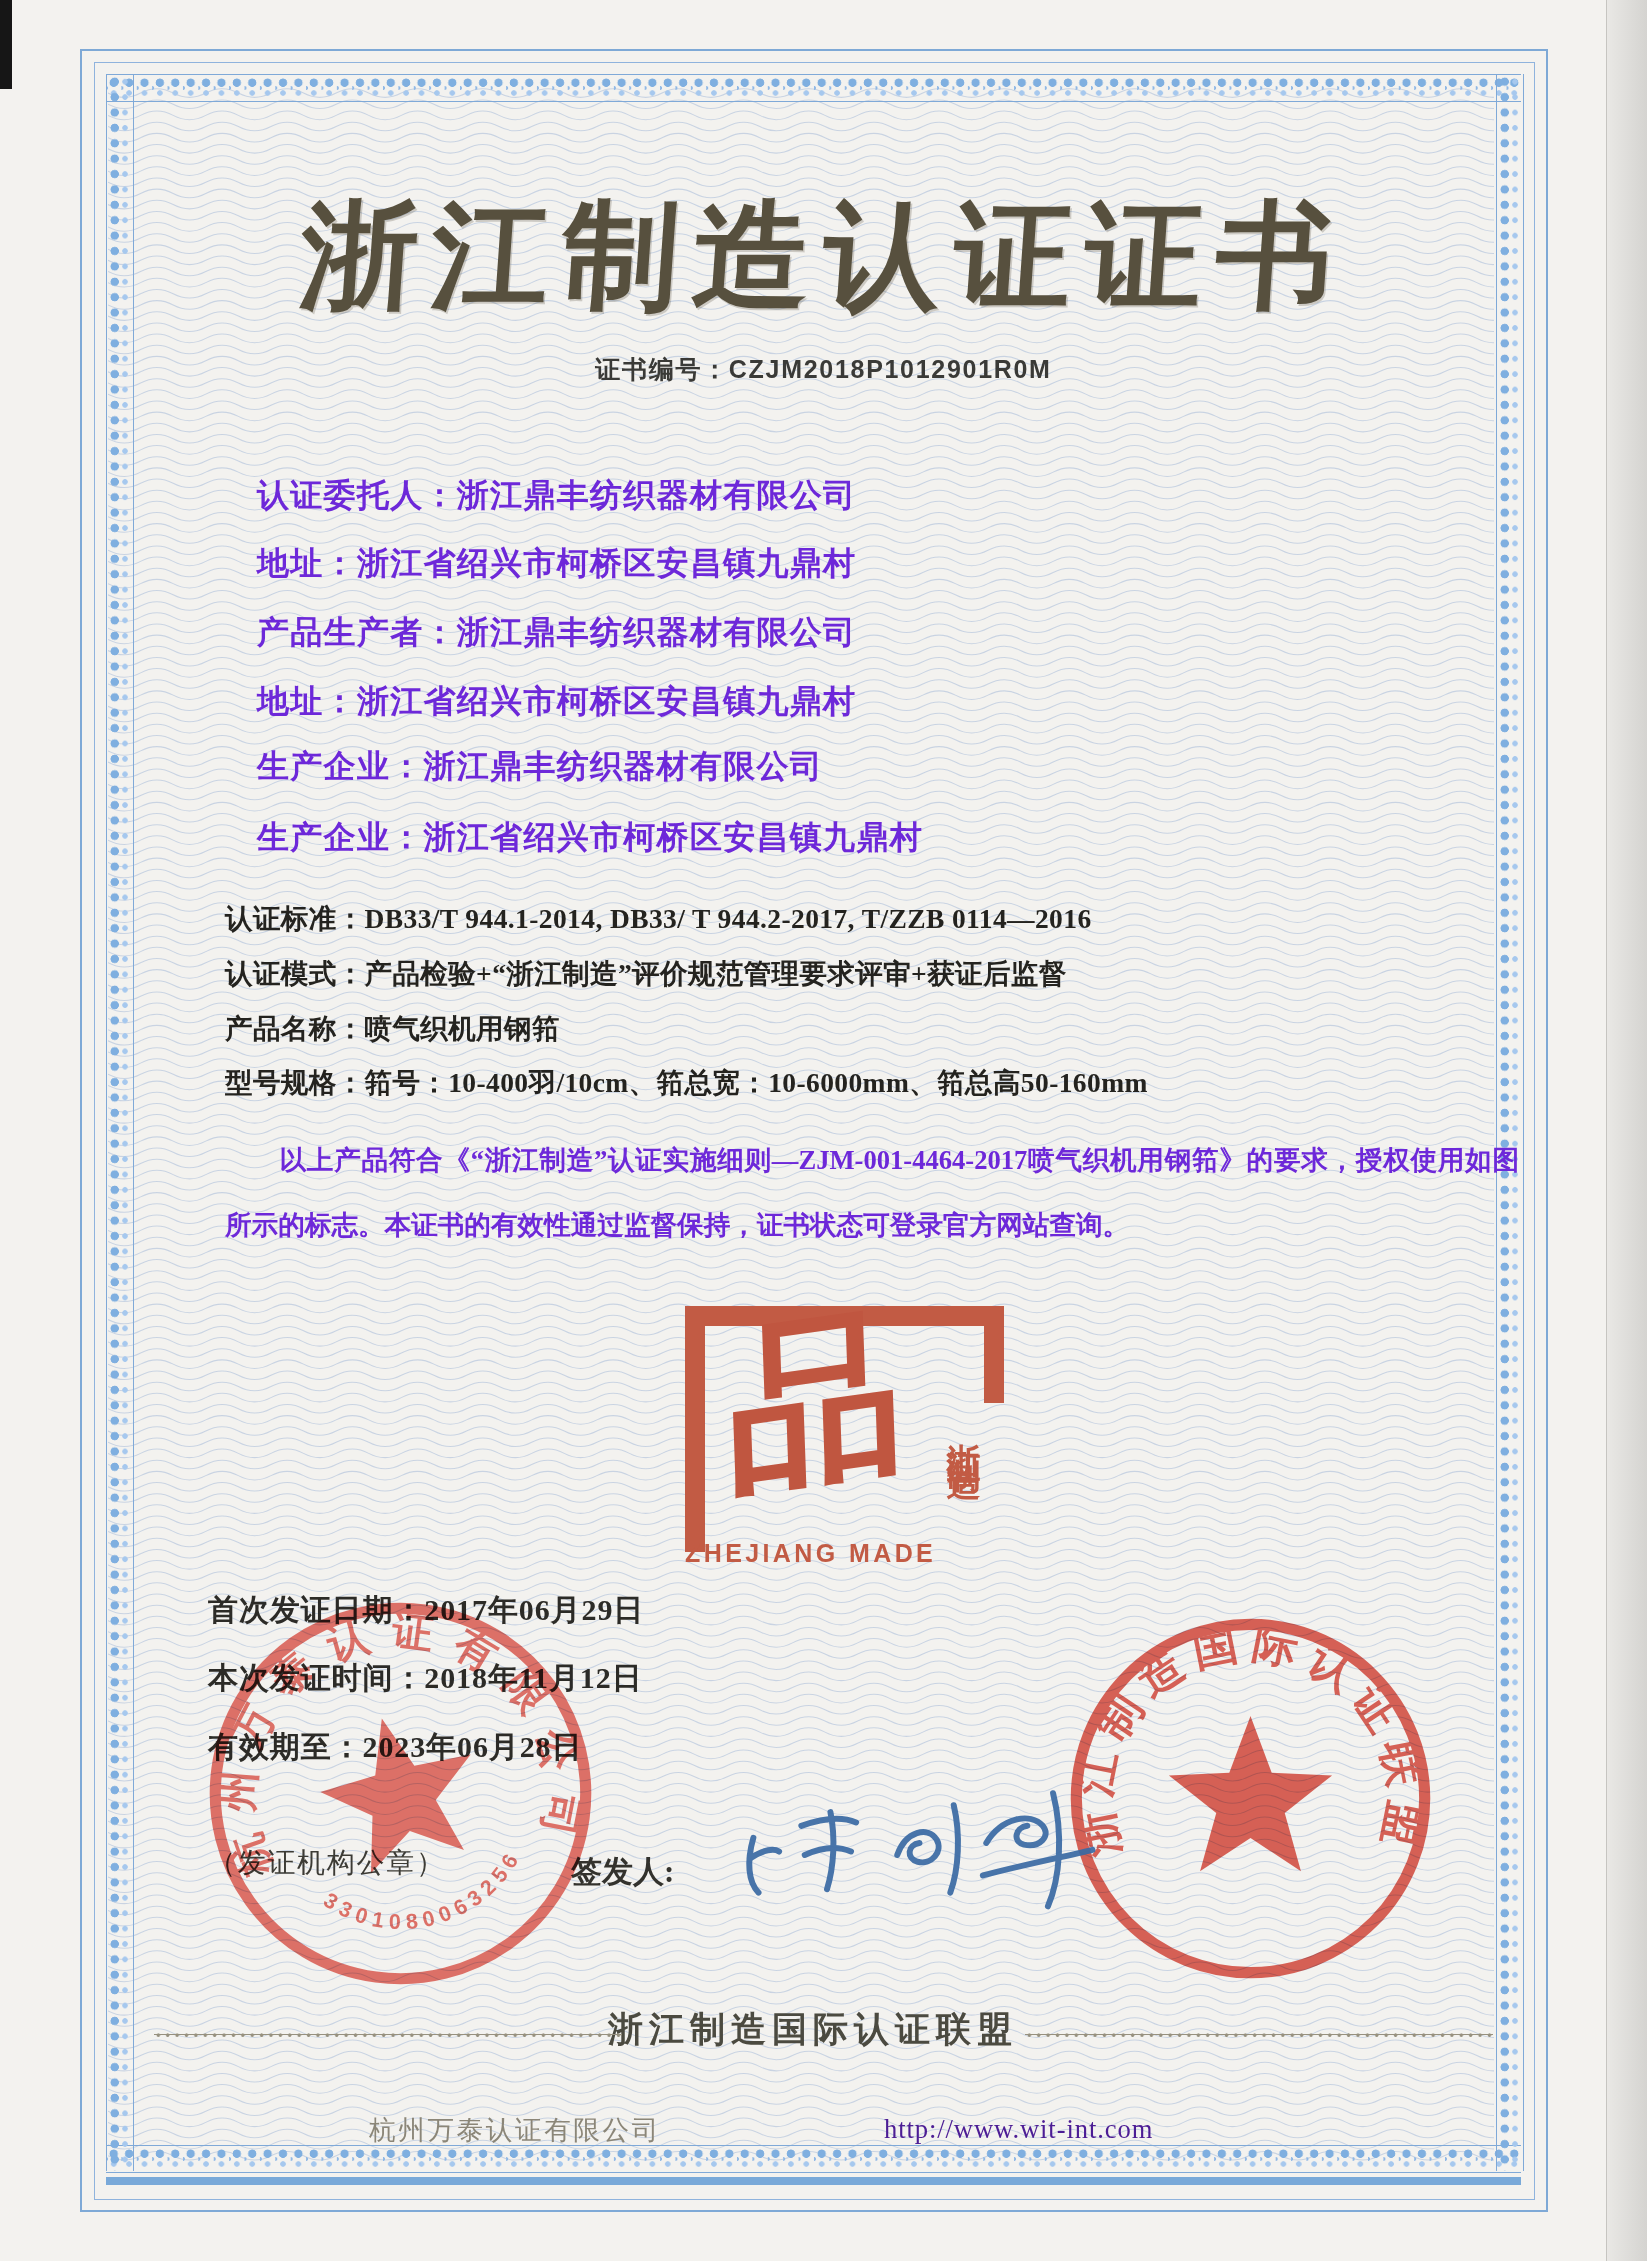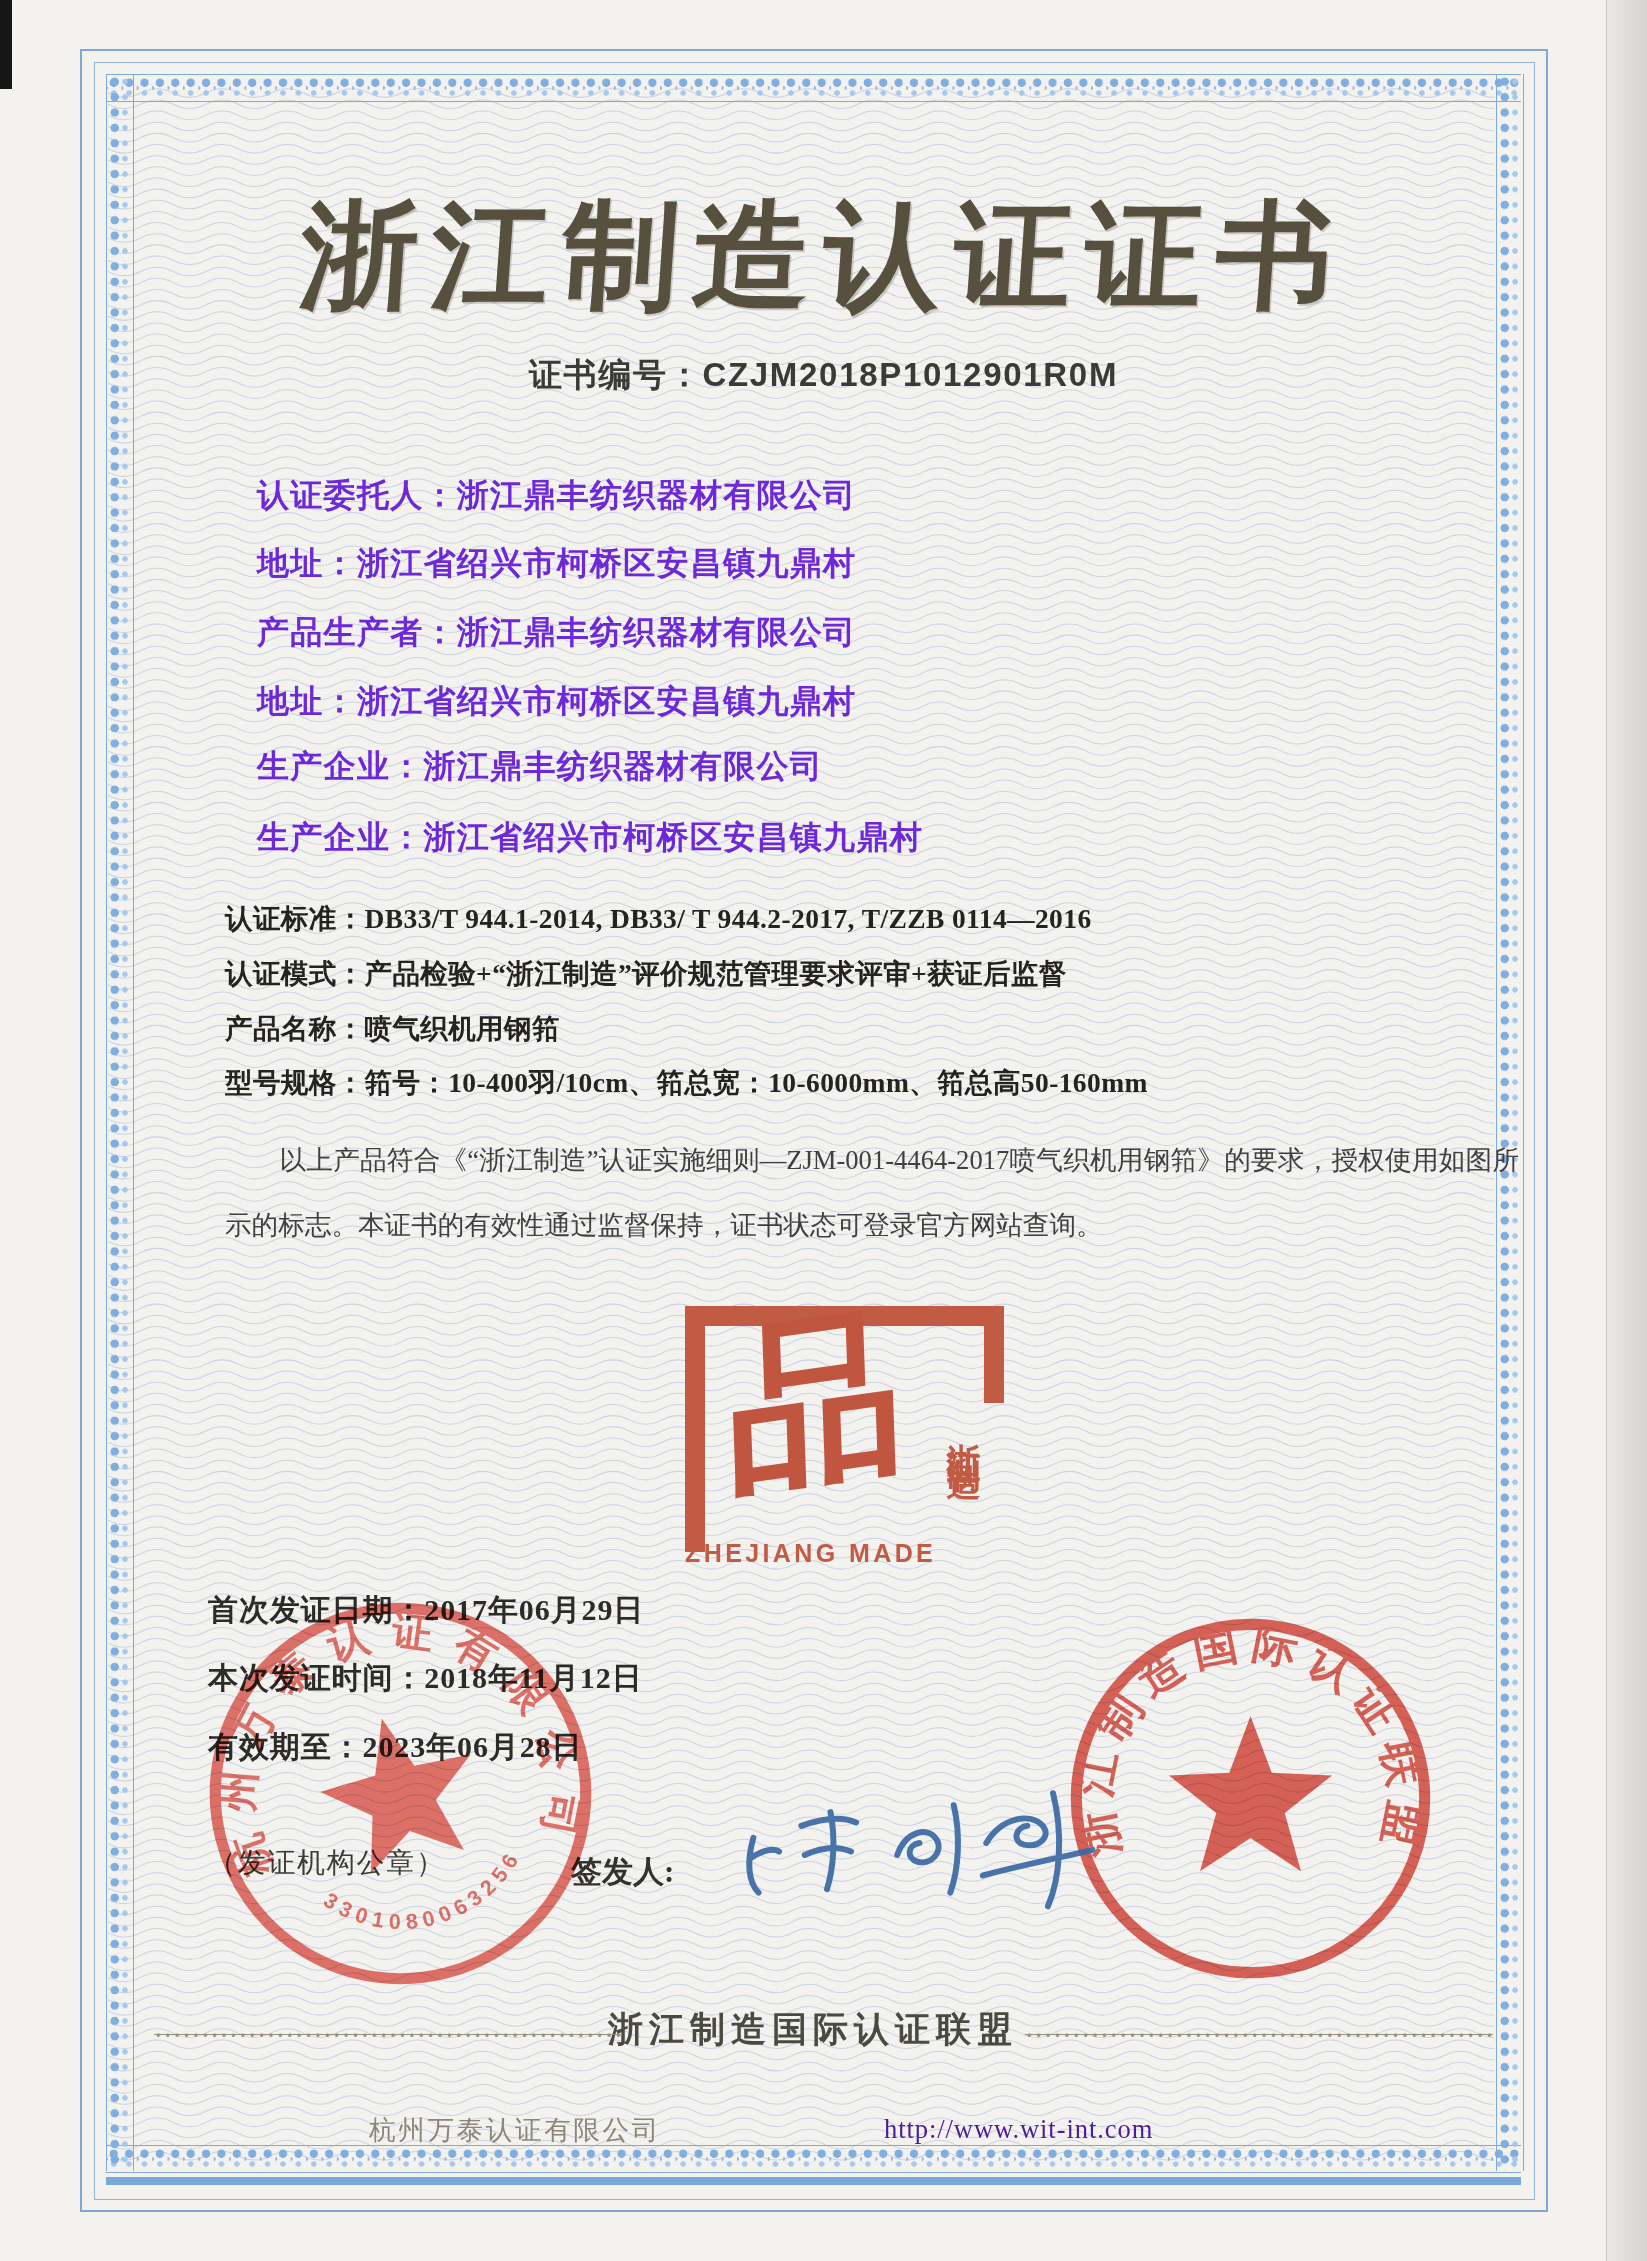--- a/index.html
+++ b/index.html
@@ -31,28 +31,28 @@
   .bstrip{position:absolute;left:106px;top:2177px;width:1415px;height:7.7px;background:#79a9d9;z-index:3;}
 
   #wave-svg{position:absolute;left:108px;top:86px;z-index:2;}
 
   
   .title{position:absolute;left:0;top:178px;width:1647px;text-align:center;z-index:4;}
   .title span{display:inline-block;font-family:"Liberation Serif","DejaVu Serif",serif;
     font-size:117px;font-weight:700;letter-spacing:13.7px;color:#57503e;transform:skewX(-4deg);
     text-shadow:1.7px 1.7px 0 rgba(87,80,62,.25);}
   .certno{position:absolute;left:0;top:353px;width:1647px;text-align:center;z-index:4;
-    font-size:33px;font-weight:700;color:#3a3a37;letter-spacing:1.7px;}
+    font-size:25px;font-weight:700;color:#3a3a37;letter-spacing:1.7px;}
   .field-line{position:absolute;left:257px;z-index:4;font-size:32px;font-weight:700;
     color:#6d28d9;letter-spacing:1.3px;white-space:nowrap;}
   .detail-line{position:absolute;left:225px;z-index:4;font-family:"Liberation Serif","DejaVu Serif",serif;
     font-size:27.5px;font-weight:600;color:#24231f;letter-spacing:0.4px;white-space:nowrap;}
   .statement{position:absolute;left:225px;top:1128px;width:1294px;z-index:4;
-    font-family:"Liberation Serif","DejaVu Serif",serif;font-size:26.6px;font-weight:400;
-    color:#404040;line-height:65px;text-align:justify;text-indent:2.05em;}
+    font-family:"Liberation Serif","DejaVu Serif",serif;font-size:26.6px;font-weight:700;
+    color:#6d28d9;line-height:65px;text-align:justify;text-indent:2.05em;}
   .date-line{position:absolute;left:208px;z-index:4;font-family:"Liberation Serif","DejaVu Serif",serif;
     font-size:30px;font-weight:700;color:#2c2b27;letter-spacing:0.9px;white-space:nowrap;}
   .seal-note{position:absolute;left:208px;top:1844px;z-index:4;font-family:"Liberation Serif","DejaVu Serif",serif;
     font-size:28px;color:#3c3b35;letter-spacing:1.7px;}
   .issuer-label{position:absolute;left:571px;top:1851px;z-index:4;font-family:"Liberation Serif","DejaVu Serif",serif;
     font-size:31px;font-weight:600;color:#33322d;}
   .footer-heading{position:absolute;left:0;top:2006px;width:1626px;text-align:center;z-index:4;
     font-family:"Liberation Serif","DejaVu Serif",serif;font-size:35px;font-weight:700;
     color:#4b4a40;letter-spacing:6px;}
   .flourish{position:absolute;top:2031px;height:9.4px;z-index:4;

